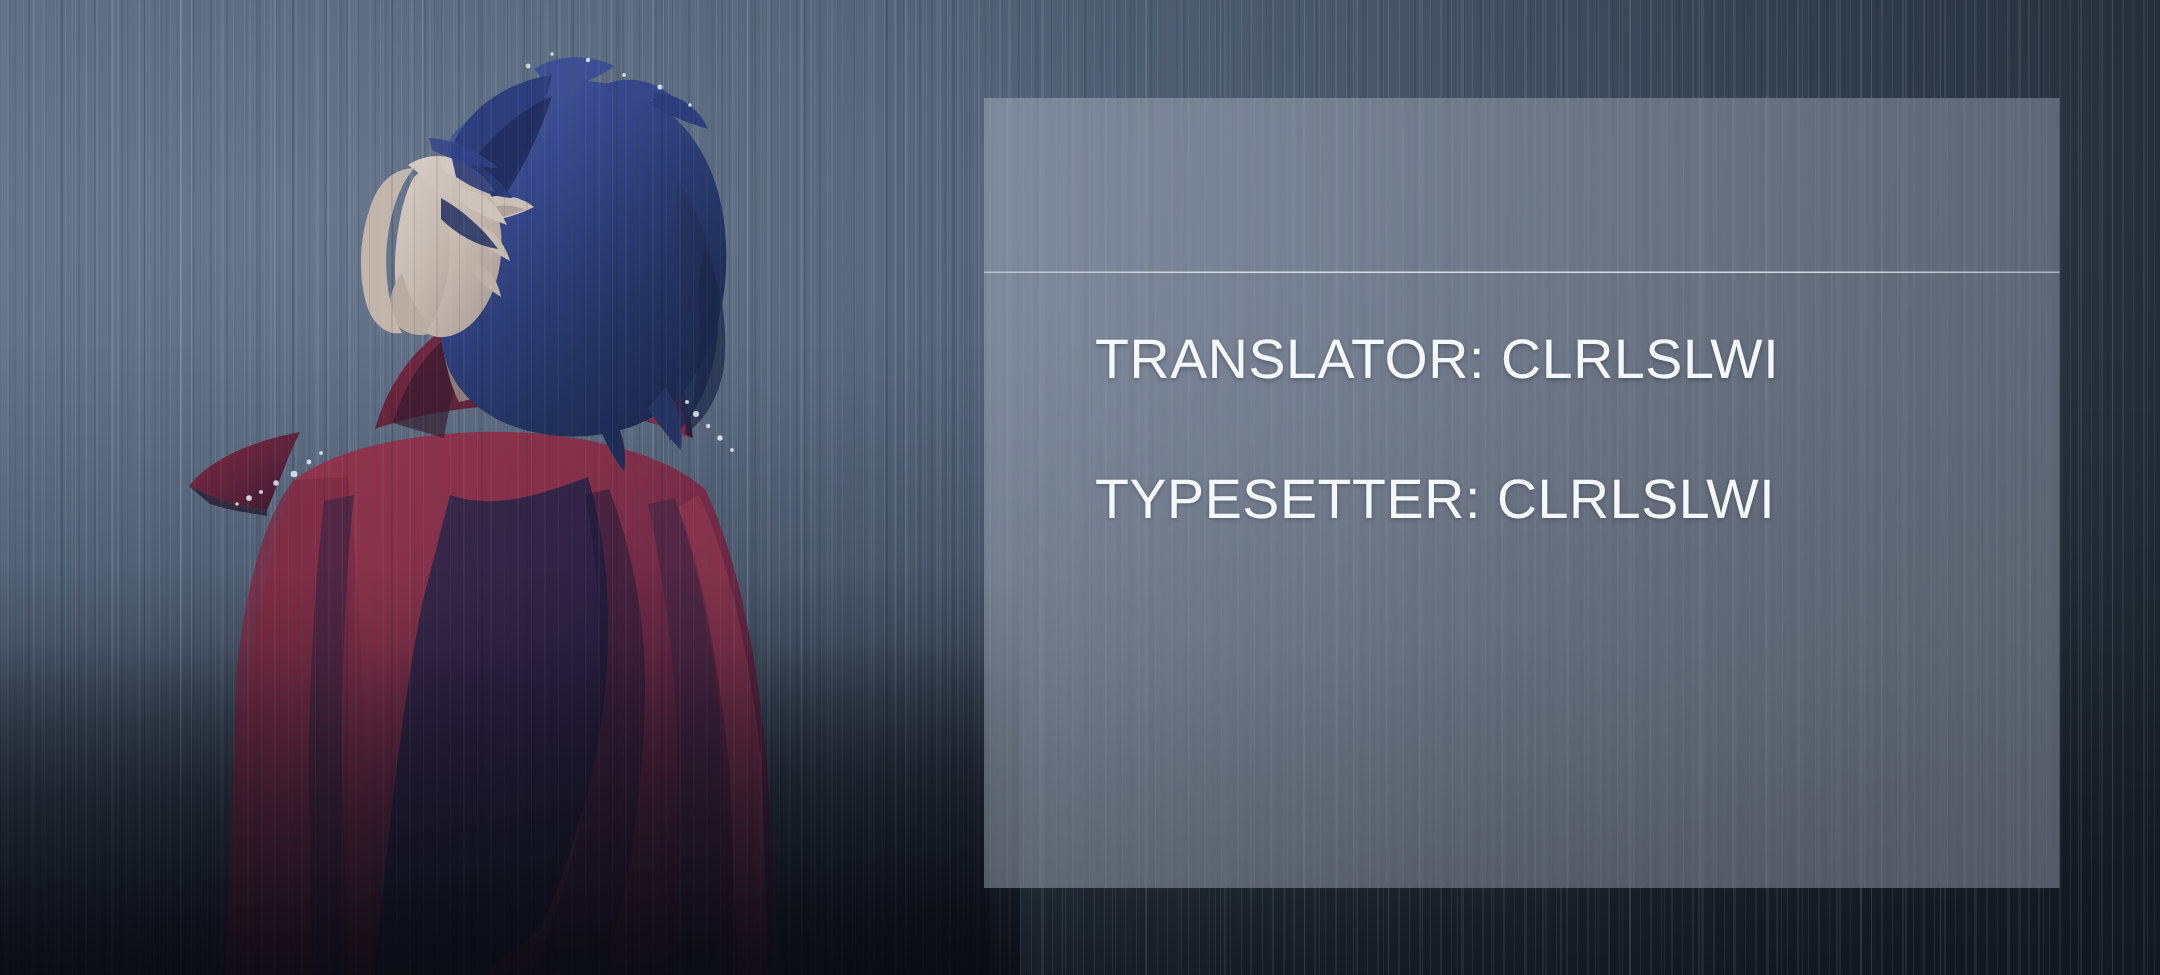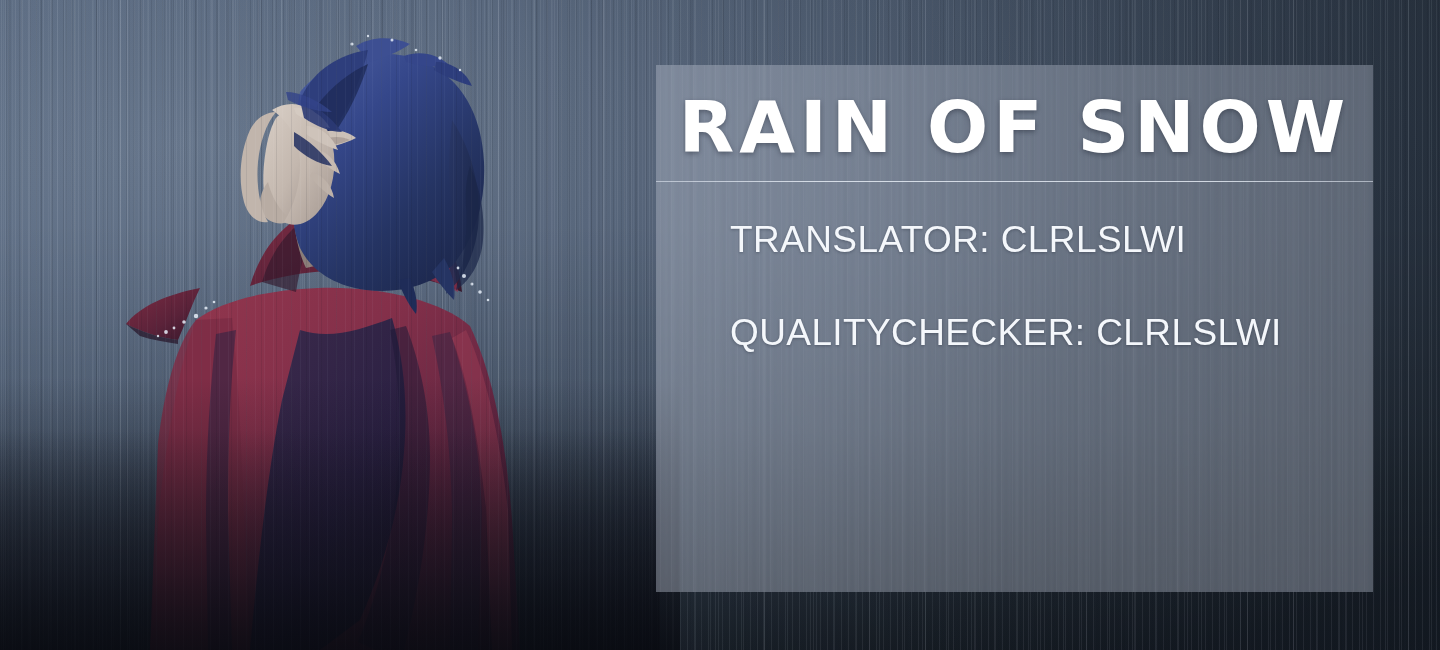--- a/index.html
+++ b/index.html
@@ -359,31 +359,28 @@
   <div class="rain-fg"></div>
   <div class="rain-fg2"></div>
   <div class="art-vignette"></div>
 
   <div class="credits-panel">
     <div class="panel-tint"></div>
     <div class="panel-rain"></div>
 
     <div class="panel-inner">
 
-      <div class="title-wrap">
-        <span class="series-title">RAIN OF SNOW</span>
-      </div>
 
       <div class="divider"></div>
 
       <div class="credits-list">
         <div class="credit-row">
           <span class="credit-text">TRANSLATOR: CLRLSLWI</span>
         </div>
         <div class="credit-row">
-          <span class="credit-text">QUALITYCHECKER: CLRLSLWI</span>
+          <span class="credit-text">TYPESETTER: CLRLSLWI</span>
         </div>
       </div>
 
     </div>
   </div>
 
 </div>
 
 </body></html>

